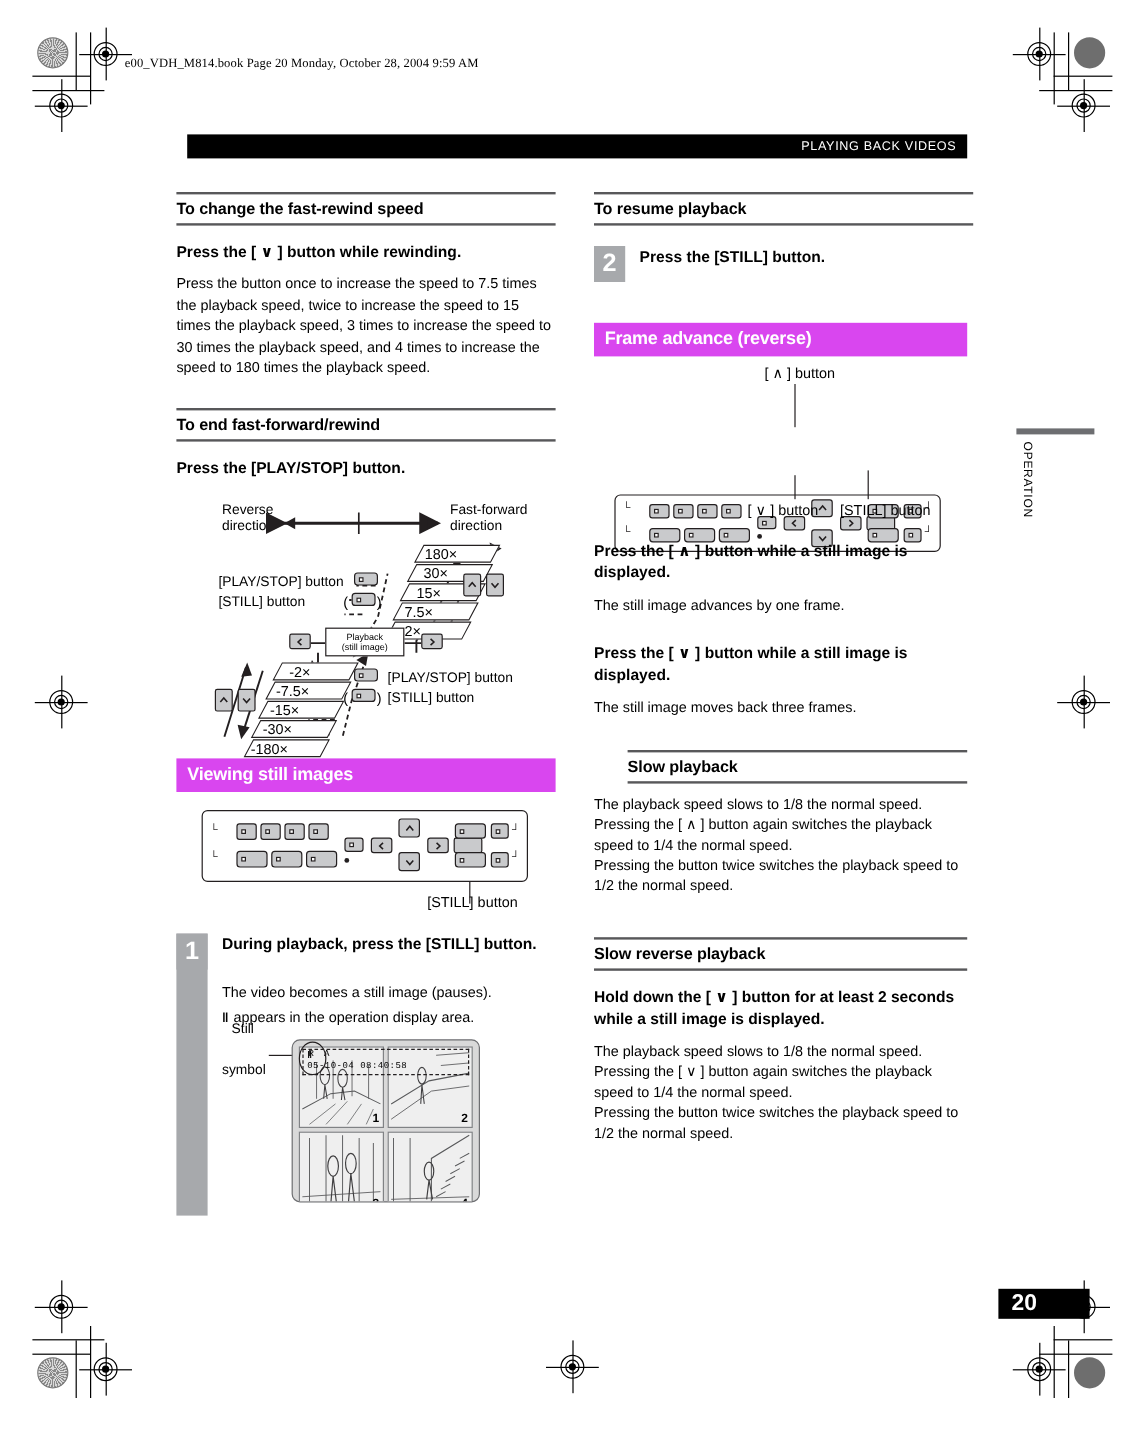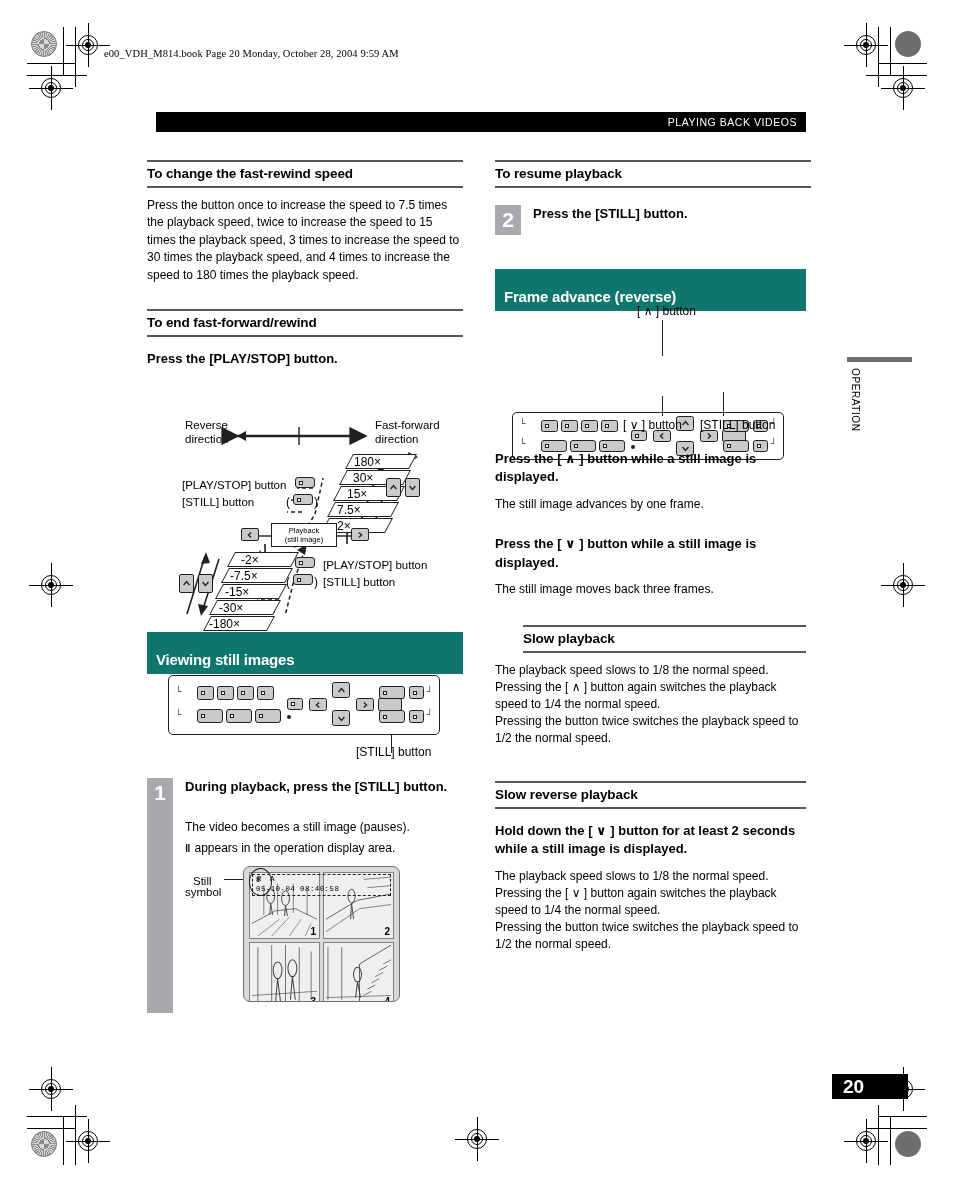--- a/index.html
+++ b/index.html
@@ -37,22 +37,22 @@
   .colR{left:495px;}
 
   
   .rulehead{position:relative;margin:0 0 0 0;}
   .rulehead .rtop{height:2px;background:#58585a;}
   .rulehead .rbot{height:2px;background:#58585a;}
   .rulehead h3{margin:0;padding:4px 0 5px 0;font-size:13.5px;font-weight:bold;
        letter-spacing:-.1px;}
 
   
-  .banner{background:#0f766e;color:#fff;font-size:15px;font-weight:bold;
-       padding:19px 0 6px 9px;letter-spacing:-.2px;}
+  .banner{background:#d946ef;color:#fff;font-size:15px;font-weight:bold;
+       padding:5px 0 6px 9px;letter-spacing:-.2px;}
 
   .bold-lead{font-size:13px;font-weight:bold;line-height:1.42;margin:13px 0 0 0;}
   .body{font-size:12px;line-height:1.45;margin:9px 0 0 0;}
   .body.tight{line-height:1.42;}
 
   
   .step{position:relative;display:flex;gap:0;}
   .stepnum{width:26px;min-width:26px;background:#a7a9ac;color:#fff;
        font-size:21px;font-weight:bold;text-align:center;line-height:30px;
        align-self:flex-start;}
@@ -225,20 +225,21 @@
   <span>PLAYING BACK VIDEOS</span>
 </div>
 
 <div class="col colL" style="top:160px;">
 
   <div class="rulehead">
     <div class="rtop"></div>
     <h3>To change the fast-rewind speed</h3>
     <div class="rbot"></div>
   </div>
+  <p class="bold-lead">Press the [ ∨ ] button while rewinding.</p>
   <p class="body">Press the button once to increase the speed to 7.5 times the playback speed, twice to increase the speed to 15 times the playback speed, 3 times to increase the speed to 30 times the playback speed, and 4 times to increase the speed to 180 times the playback speed.</p>
 
   <div class="rulehead" style="margin-top:25px;">
     <div class="rtop"></div>
     <h3>To end fast-forward/rewind</h3>
     <div class="rbot"></div>
   </div>
   <p class="bold-lead">Press the [PLAY/STOP] button.</p>
 </div>
 
@@ -483,21 +484,21 @@
   <div style="margin-left:38px;">
     <div class="t" style="font-size:13px;font-weight:bold;line-height:1.38;">During playback, press the [STILL] button.</div>
     <div class="body" style="margin-top:23px;">The video becomes a still image (pauses).</div>
     <div class="body" style="margin-top:4px;display:flex;align-items:baseline;gap:5px;">
       <span style="font-size:11px;letter-spacing:-1px;font-weight:bold;">‖</span>
       <span>appears in the operation display area.</span>
     </div>
   </div>
 </div>
 
-<div class="calloutlbl" style="left:193px;top:875px;font-size:11.5px;">Still</div>
+<div class="calloutlbl" style="left:193px;top:852px;font-size:11.5px;">Still</div>
 <div class="calloutlbl" style="left:185px;top:886px;font-size:11.5px;">symbol</div>
 <div class="cropline" style="left:224px;top:879px;width:30px;height:1.4px;background:#231f20;"></div>
 
 <div class="monitor" style="left:243px;top:866px;width:157px;height:136px;">
   <div class="mongrid">
     <div class="moncell">
       <svg width="100%" height="100%" viewBox="0 0 70 62" preserveAspectRatio="none">
         <path d="M2 48 L26 36 L46 34 L68 44" fill="none" stroke="#58595b" stroke-width=".8"></path>
         <path d="M8 60 L30 44 M22 60 L40 42 M40 60 L52 44 M56 60 L62 48" fill="none" stroke="#58595b" stroke-width=".6"></path>
         <path d="M14 12 L14 40 M28 10 L28 40 M44 10 L44 38 M58 14 L58 40" stroke="#58595b" stroke-width=".7" fill="none"></path>

